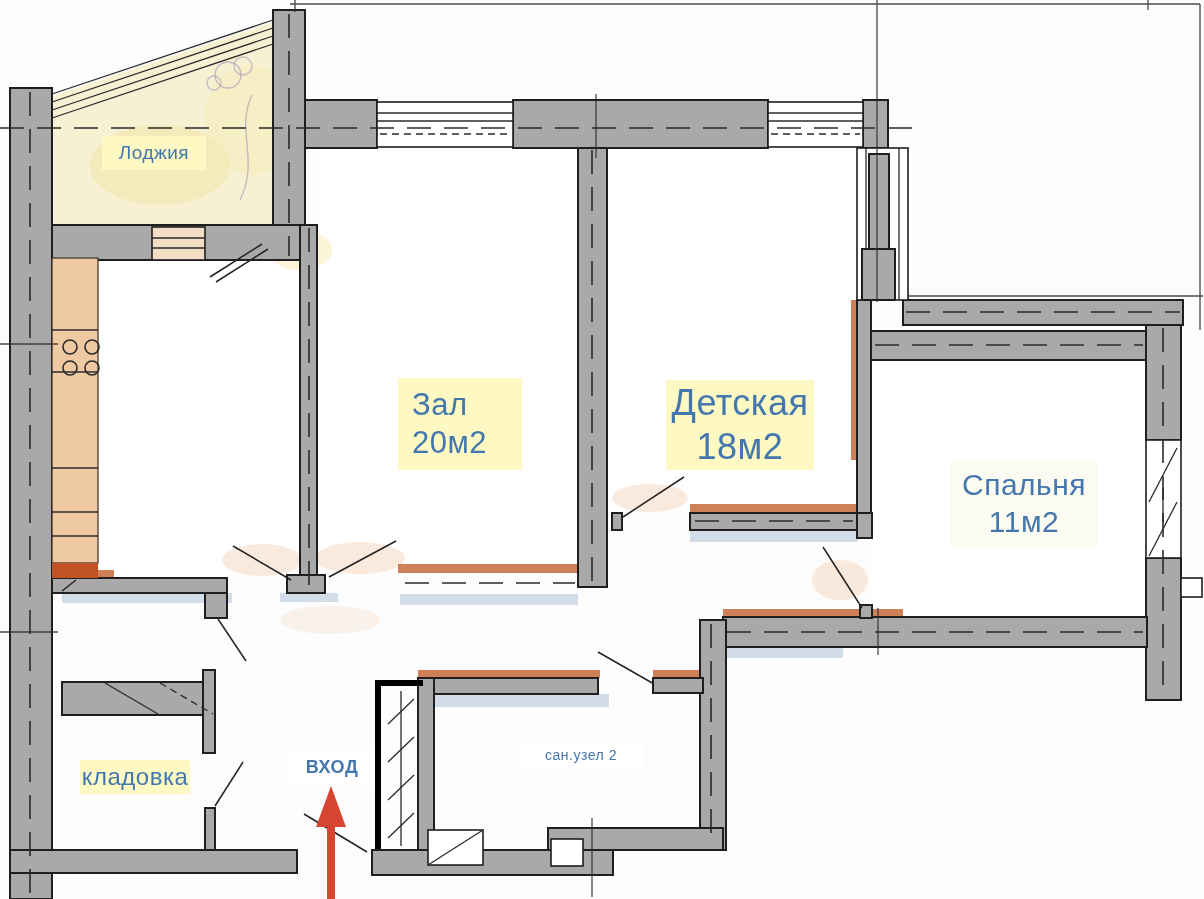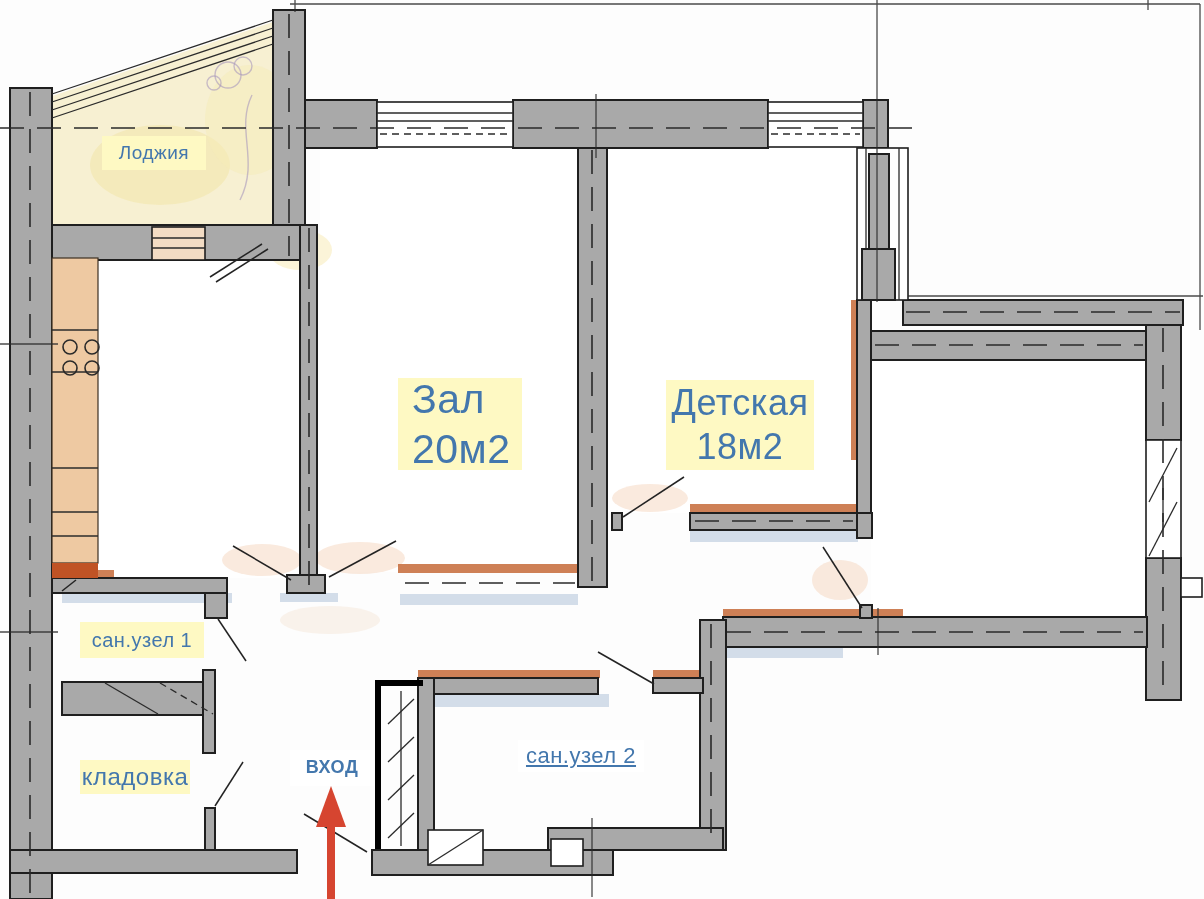--- a/index.html
+++ b/index.html
@@ -27,25 +27,25 @@
   .lbl{
     position:absolute;color:var(--label-blue,#4377ad);background:#fef9c3;
     display:flex;flex-direction:column;justify-content:center;
     line-height:1.22;letter-spacing:.5px;
   }
   .lbl.center{align-items:center;text-align:center;}
   .lbl.left{align-items:flex-start;text-align:left;}
   .lbl .area{display:block;}
   .lbl-loggia{left:102px;top:136px;width:104px;height:34px;font-size:19px;align-items:center;}
   .lbl-kitchen{left:128px;top:382px;width:118px;height:92px;font-size:31px;padding-left:16px;}
-  .lbl-living{left:398px;top:378px;width:110px;height:92px;font-size:41px;padding-left:14px;}
+  .lbl-living{left:398px;top:378px;width:110px;height:92px;font-size:31px;padding-left:14px;}
   .lbl-children{left:666px;top:380px;width:148px;height:90px;font-size:36px;}
   .lbl-bedroom{left:950px;top:460px;width:148px;height:88px;font-size:30px;background:#fcfbf2;}
   .lbl-wc1{left:80px;top:622px;width:124px;height:36px;font-size:20px;}
-  .lbl-wc2{left:518px;top:740px;width:126px;height:32px;font-size:22px;background:rgba(255,255,255,.9);text-decoration:underline;}
+  .lbl-wc2{left:518px;top:740px;width:126px;height:32px;font-size:14px;background:rgba(255,255,255,.9);}
   .lbl-storage{left:80px;top:760px;width:110px;height:34px;font-size:24px;}
   .lbl-entrance{left:290px;top:750px;width:84px;height:36px;font-size:18px;font-weight:bold;background:rgba(255,255,255,.88);align-items:center;}
 </style>
 </head>
 <body>
 
 <div class="stage">
 
 <svg width="1204" height="899" viewBox="0 0 1204 899">
 
@@ -261,24 +261,25 @@
 <div class="lbl lbl-living left">
   <span>Зал</span>
   <span class="area">20м2</span>
 </div>
 
 <div class="lbl lbl-children center">
   <span>Детская</span>
   <span class="area">18м2</span>
 </div>
 
-
-<div class="lbl lbl-wc1 center">
-  <span>сан.узел 1</span>
-</div>
+<div class="lbl lbl-bedroom center">
+  <span>Спальня</span>
+  <span class="area">11м2</span>
+</div>
+
 
 <div class="lbl lbl-wc2 center">
   <span>сан.узел 2</span>
 </div>
 
 <div class="lbl lbl-storage center">
   <span>кладовка</span>
 </div>
 
 <div class="lbl lbl-entrance center">

